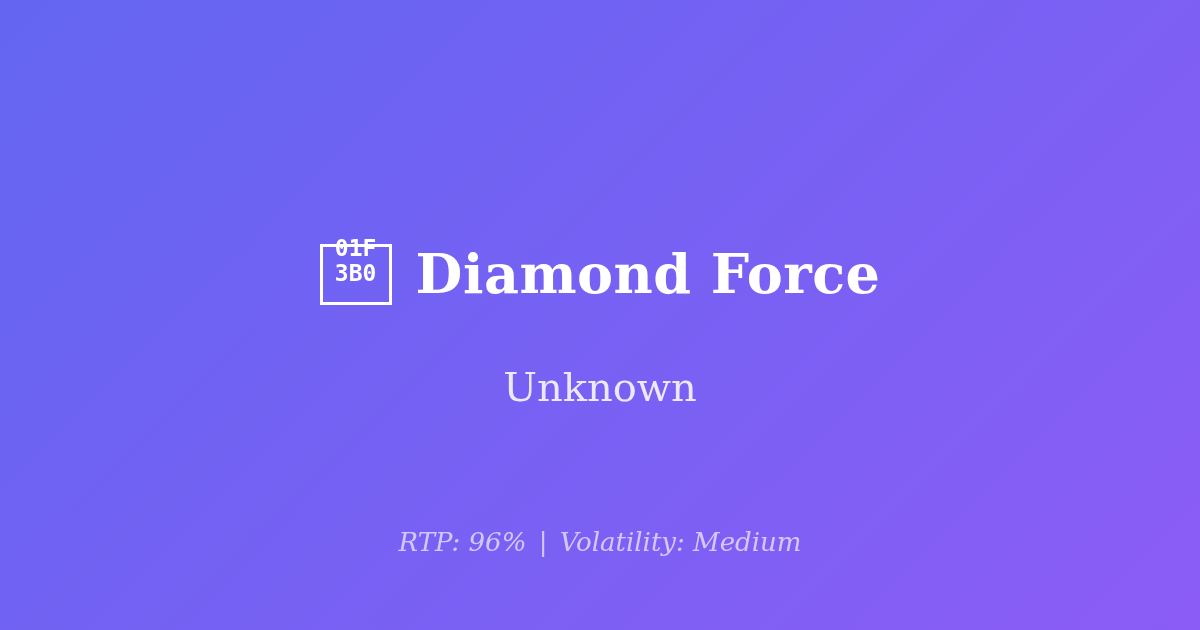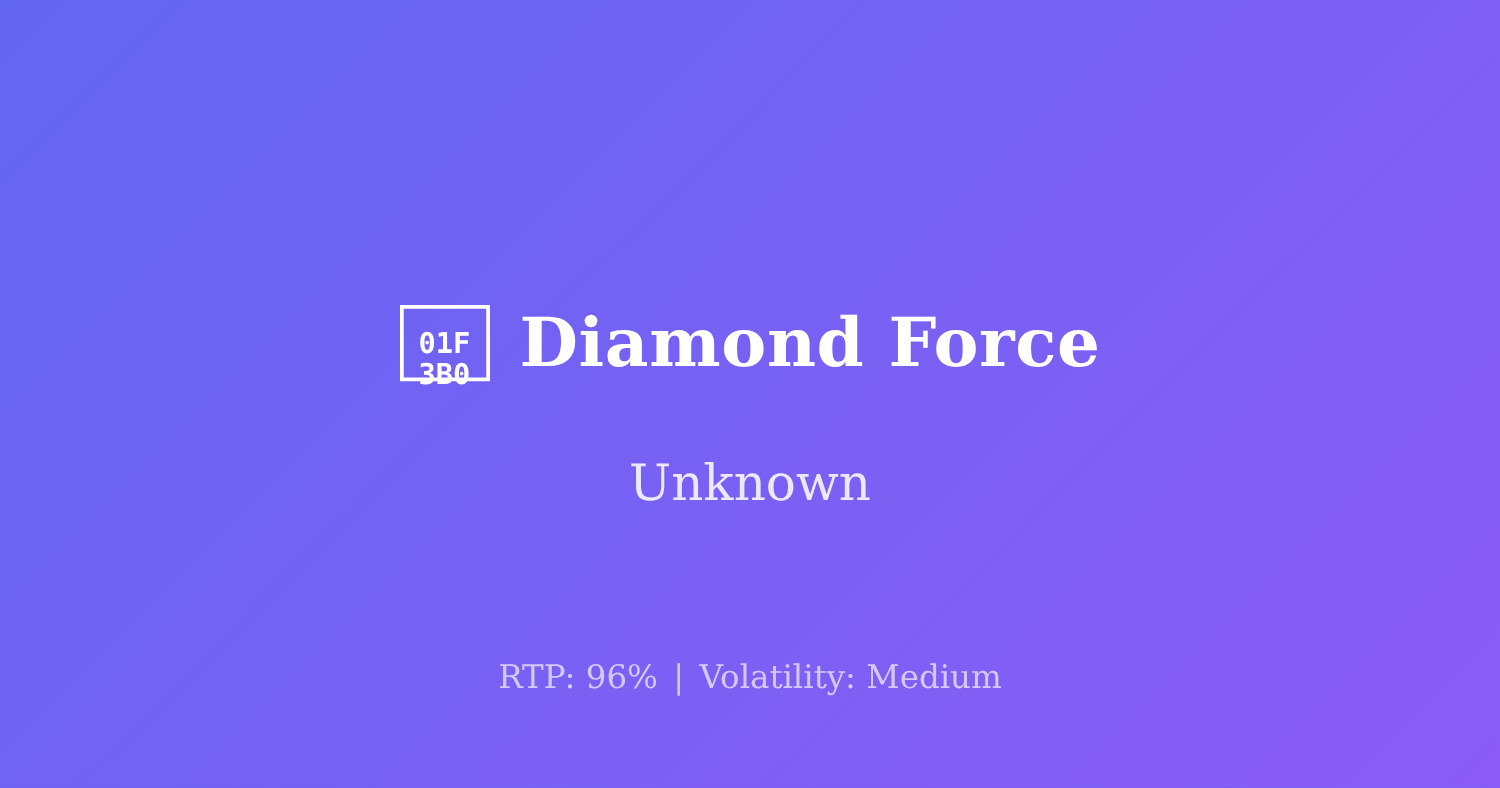--- a/index.html
+++ b/index.html
@@ -47,21 +47,21 @@
 
   
   .tofu-glyph {
     box-sizing: border-box;
     width: 72px;
     height: 61px;
     border: 3px solid #FFFFFF;
     display: flex;
     flex-direction: column;
     align-items: center;
-    justify-content: flex-start;
+    justify-content: flex-end;
     flex: 0 0 auto;
     padding: 16px;
     line-height: 1;
   }
 
   .tofu-glyph .hex-row {
     font-family: "DejaVu Sans Mono", "Liberation Mono", monospace;
     font-size: 23px;
     font-weight: 700;
     line-height: 25px;
@@ -125,21 +125,21 @@
     <span class="tofu-glyph" aria-label="slot machine">
       <span class="hex-row">01F</span>
       <span class="hex-row">3B0</span>
     </span>
 
     <h1 class="game-title" style="color: rgb(255, 255, 255);">Diamond Force</h1>
   </div>
 
   <div class="subtitle" style="color: rgba(255, 255, 255, 0.86); text-align: center;">Unknown</div>
 
-  <div class="footer-meta" style="color: rgba(255, 255, 255, 0.66);">
+  <div class="footer-meta" style="color: rgba(255, 255, 255, 0.66); font-style: italic;">
     <span>RTP:</span>
     <span>96%</span>
     <span class="sep">|</span>
     <span>Volatility:</span>
     <span>Medium</span>
   </div>
 
 </div>
 
 </body></html>

